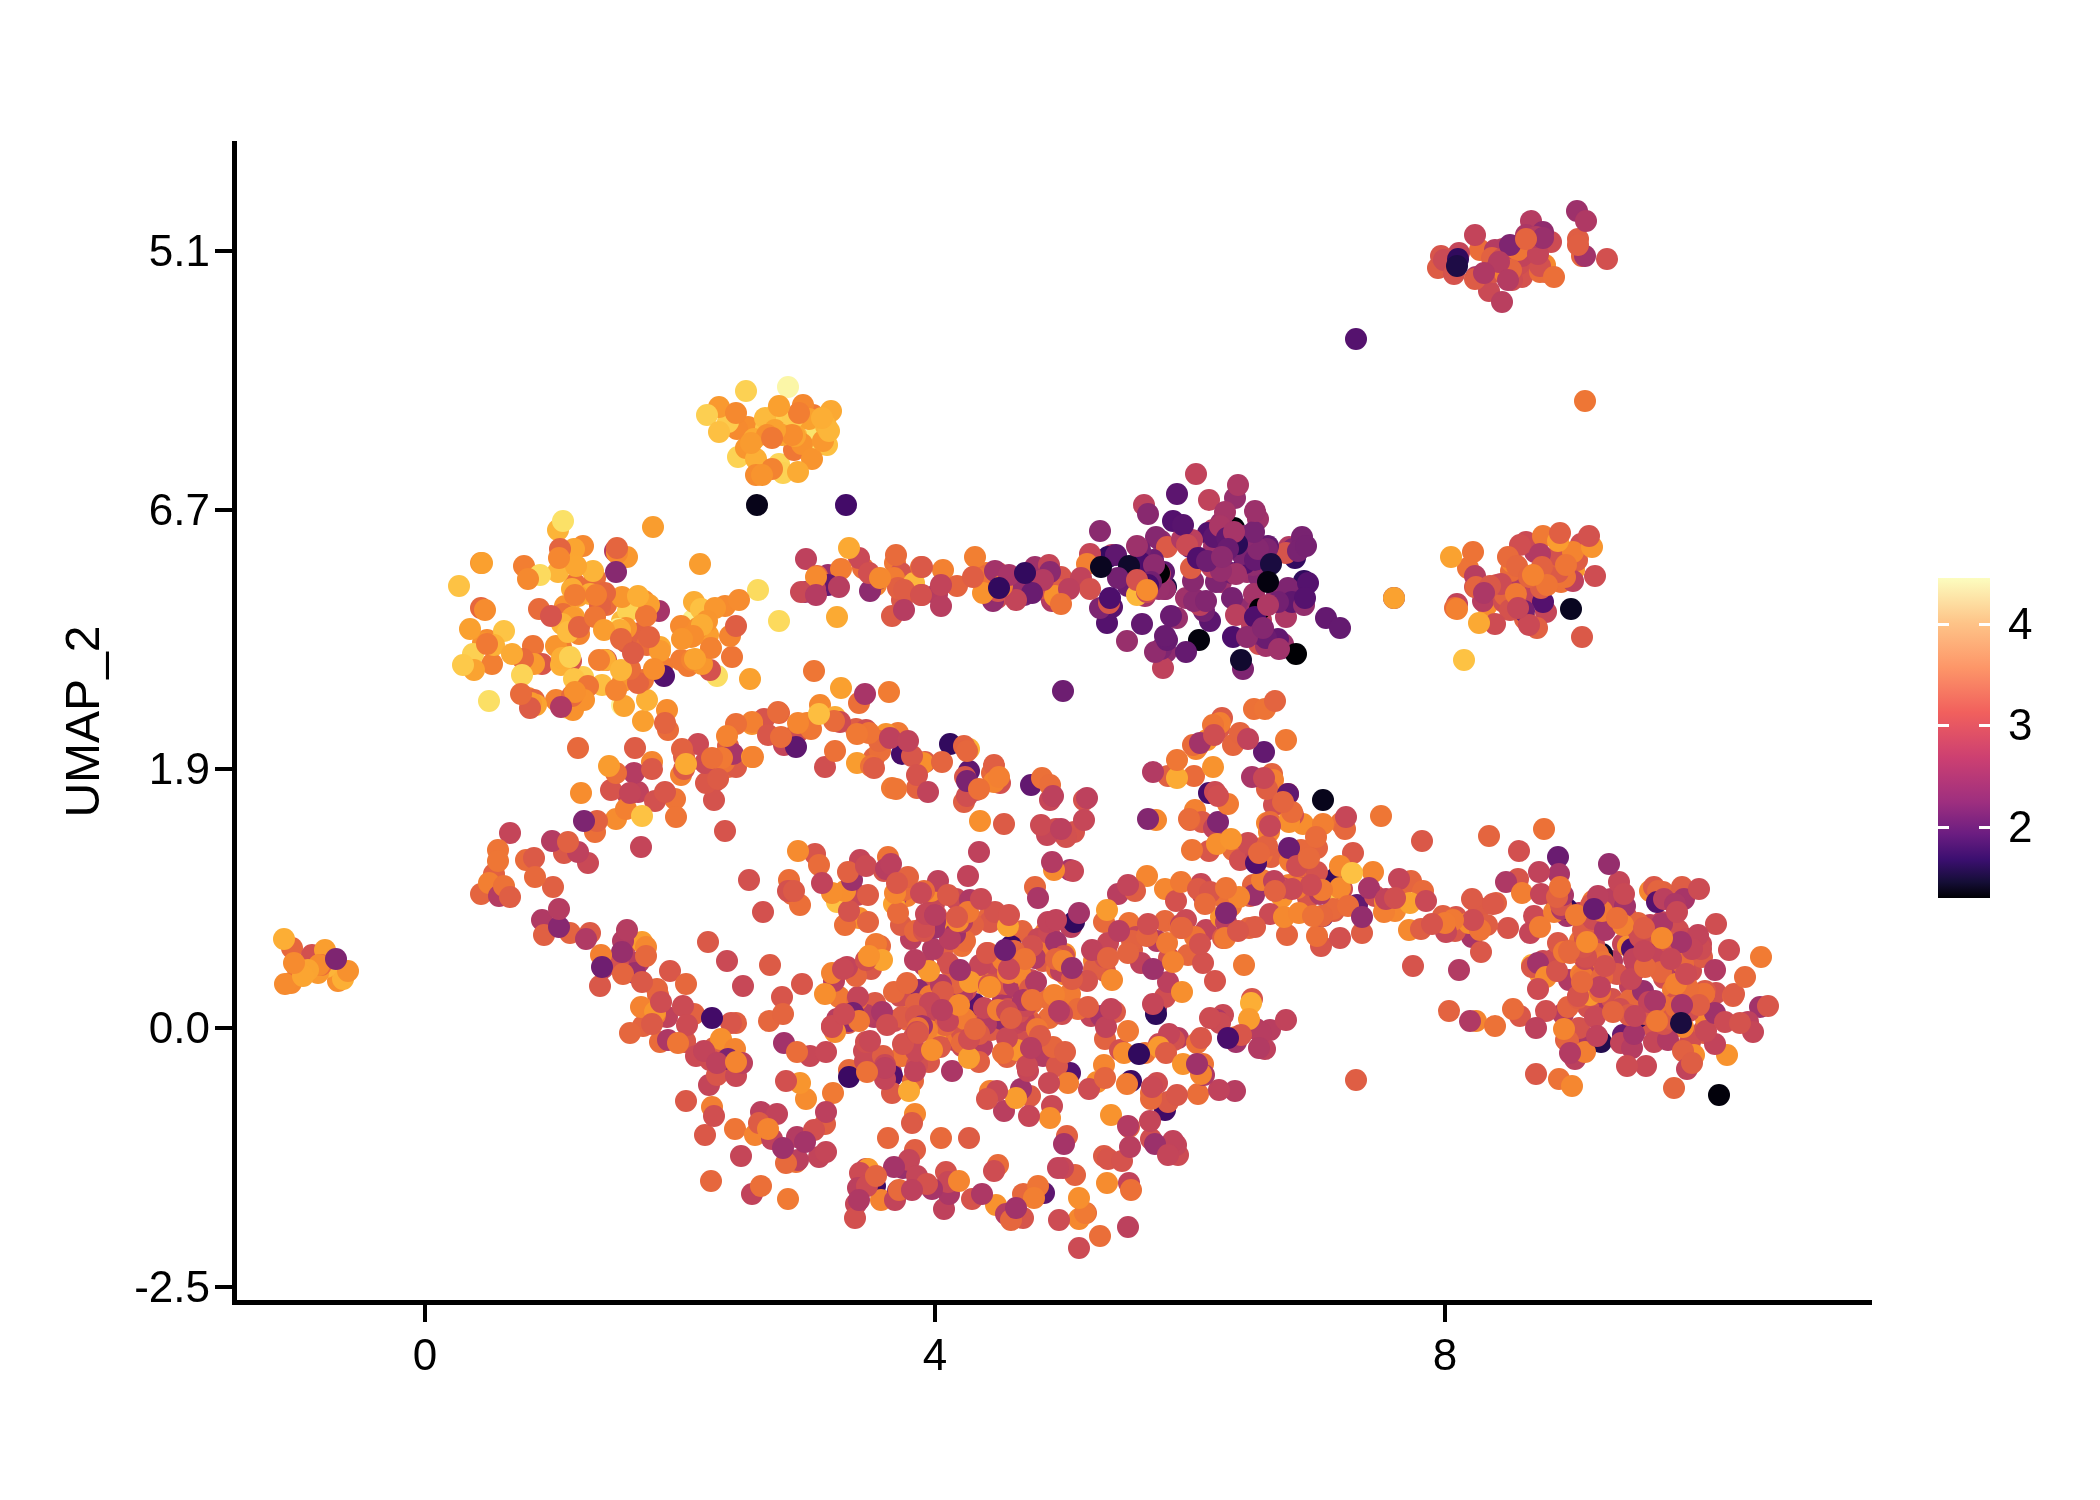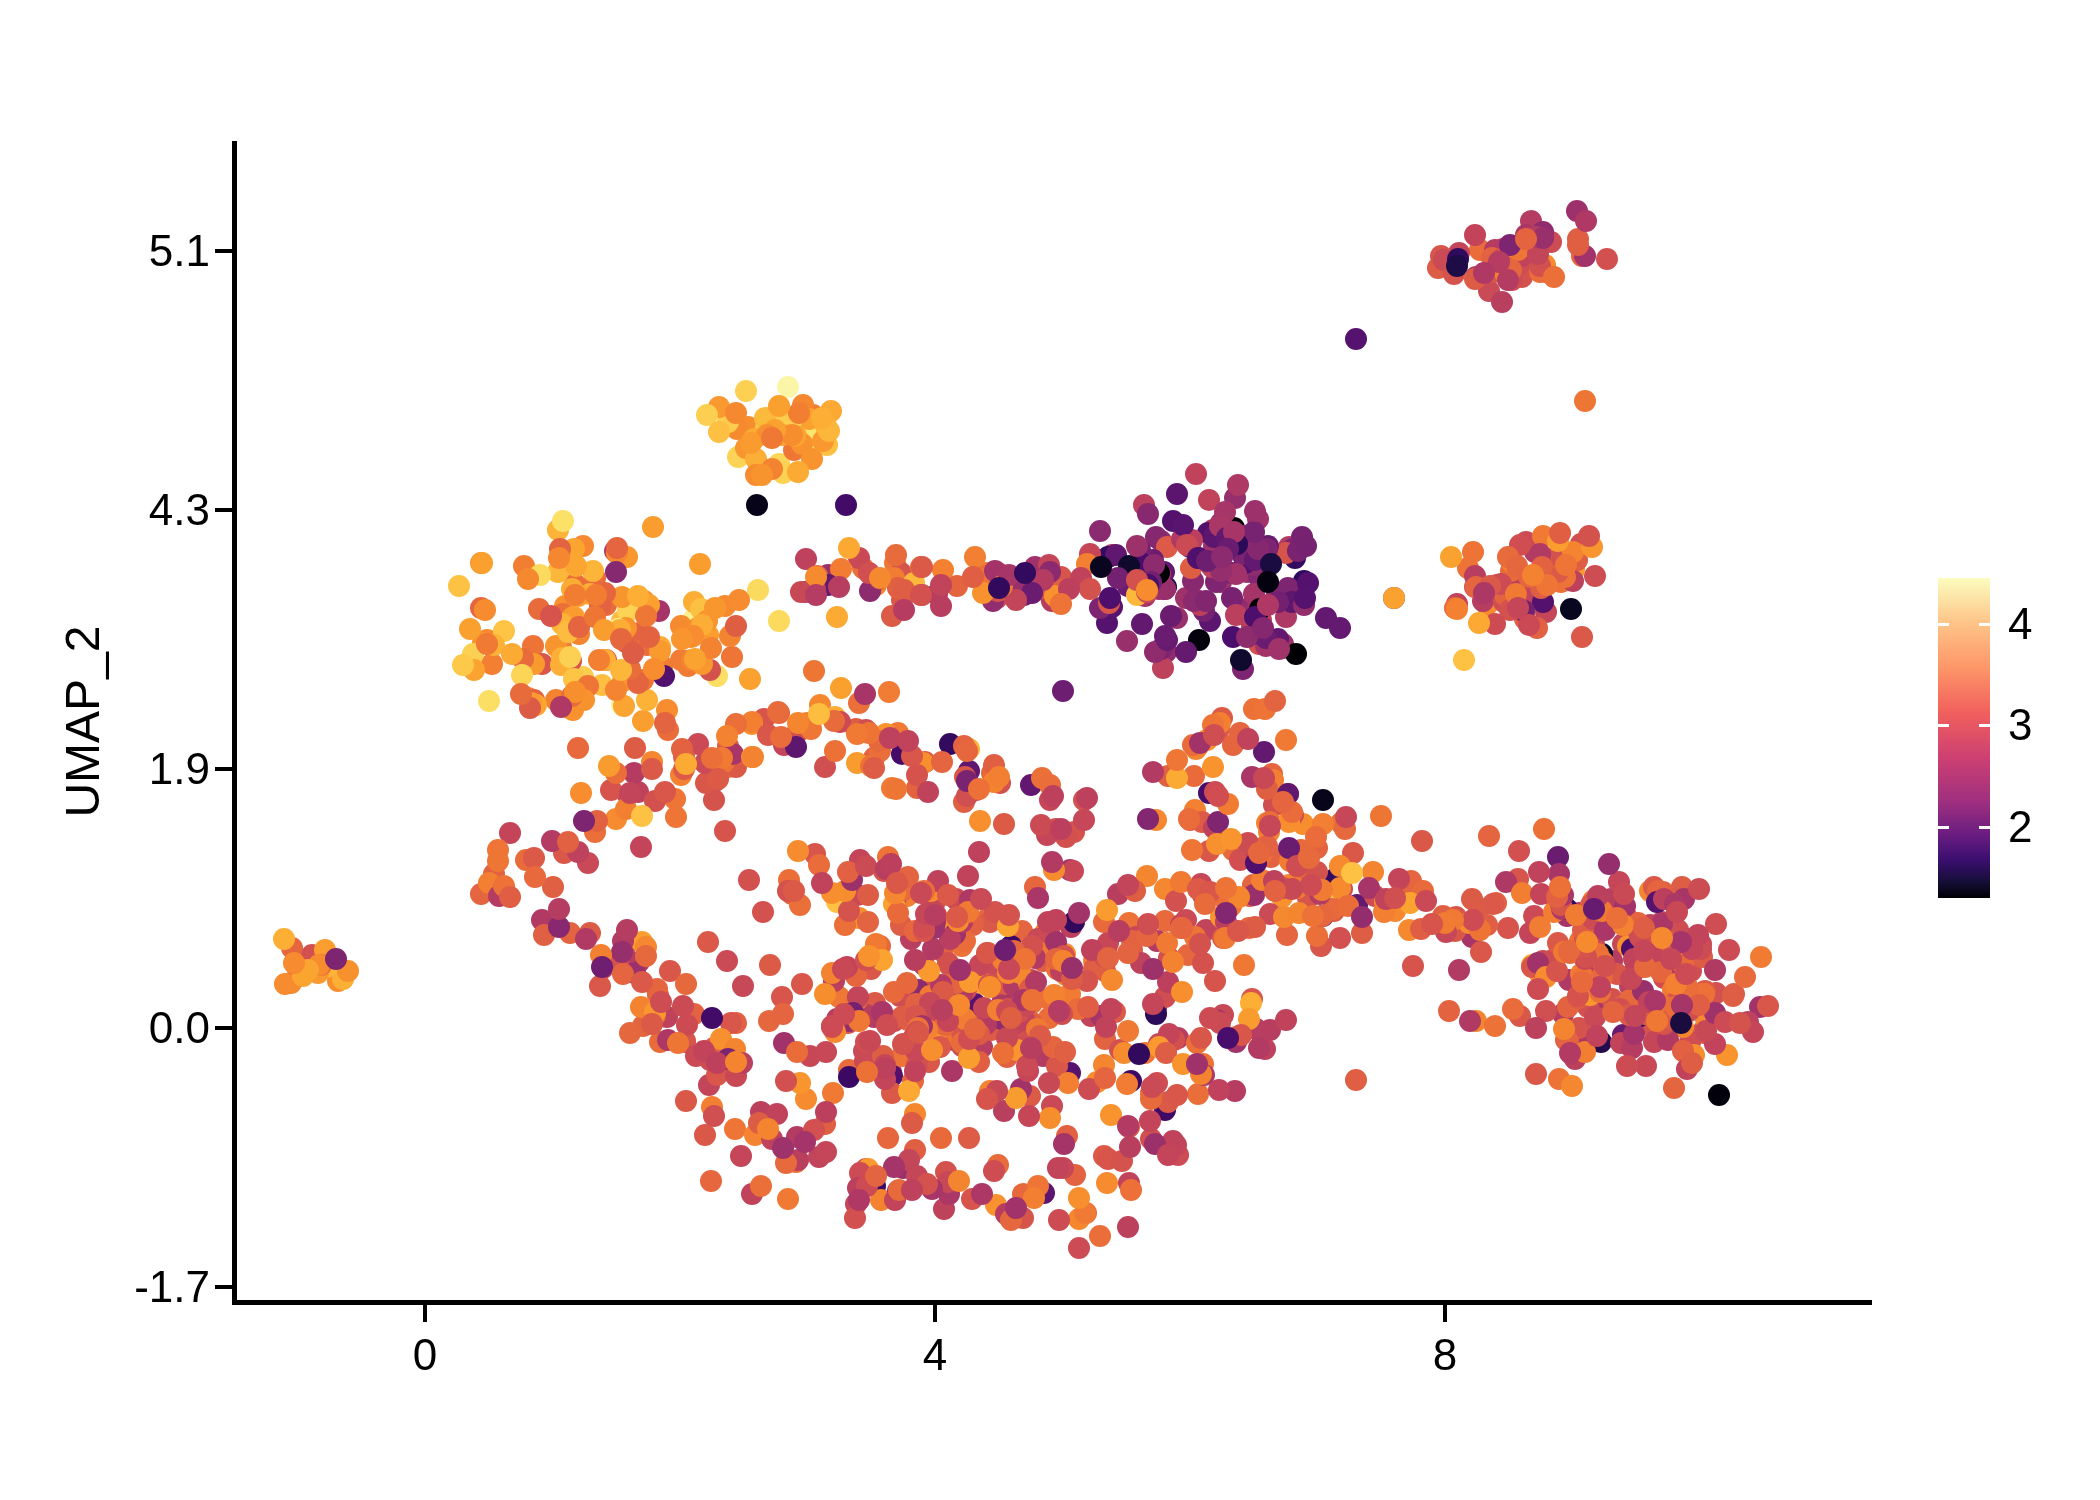--- a/index.html
+++ b/index.html
@@ -1963,27 +1963,27 @@
       </div>
   </div>
 
   <div id="axis-y-line"></div>
   <div id="axis-x-line"></div>
 
   <div id="yticks">
       <div class="ytick-mark" style="top: 249px;"></div>
       <div class="ytick-label" style="top: 251px;">5.1</div>
       <div class="ytick-mark" style="top: 508px;"></div>
-      <div class="ytick-label" style="top: 510px;">4.3</div>
+      <div class="ytick-label" style="top: 510px;">6.7</div>
       <div class="ytick-mark" style="top: 767px;"></div>
       <div class="ytick-label" style="top: 769px;">1.9</div>
       <div class="ytick-mark" style="top: 1026px;"></div>
       <div class="ytick-label" style="top: 1028px;">0.0</div>
       <div class="ytick-mark" style="top: 1285px;"></div>
-      <div class="ytick-label" style="top: 1287px;">-1.7</div>
+      <div class="ytick-label" style="top: 1287px;">-2.5</div>
     </div>
   <div id="xticks">
       <div class="xtick-mark" style="left: 423px;"></div>
       <div class="xtick-label" style="left: 425px;">0</div>
       <div class="xtick-mark" style="left: 933px;"></div>
       <div class="xtick-label" style="left: 935px;">4</div>
       <div class="xtick-mark" style="left: 1443px;"></div>
       <div class="xtick-label" style="left: 1445px;">8</div>
     </div>
 

